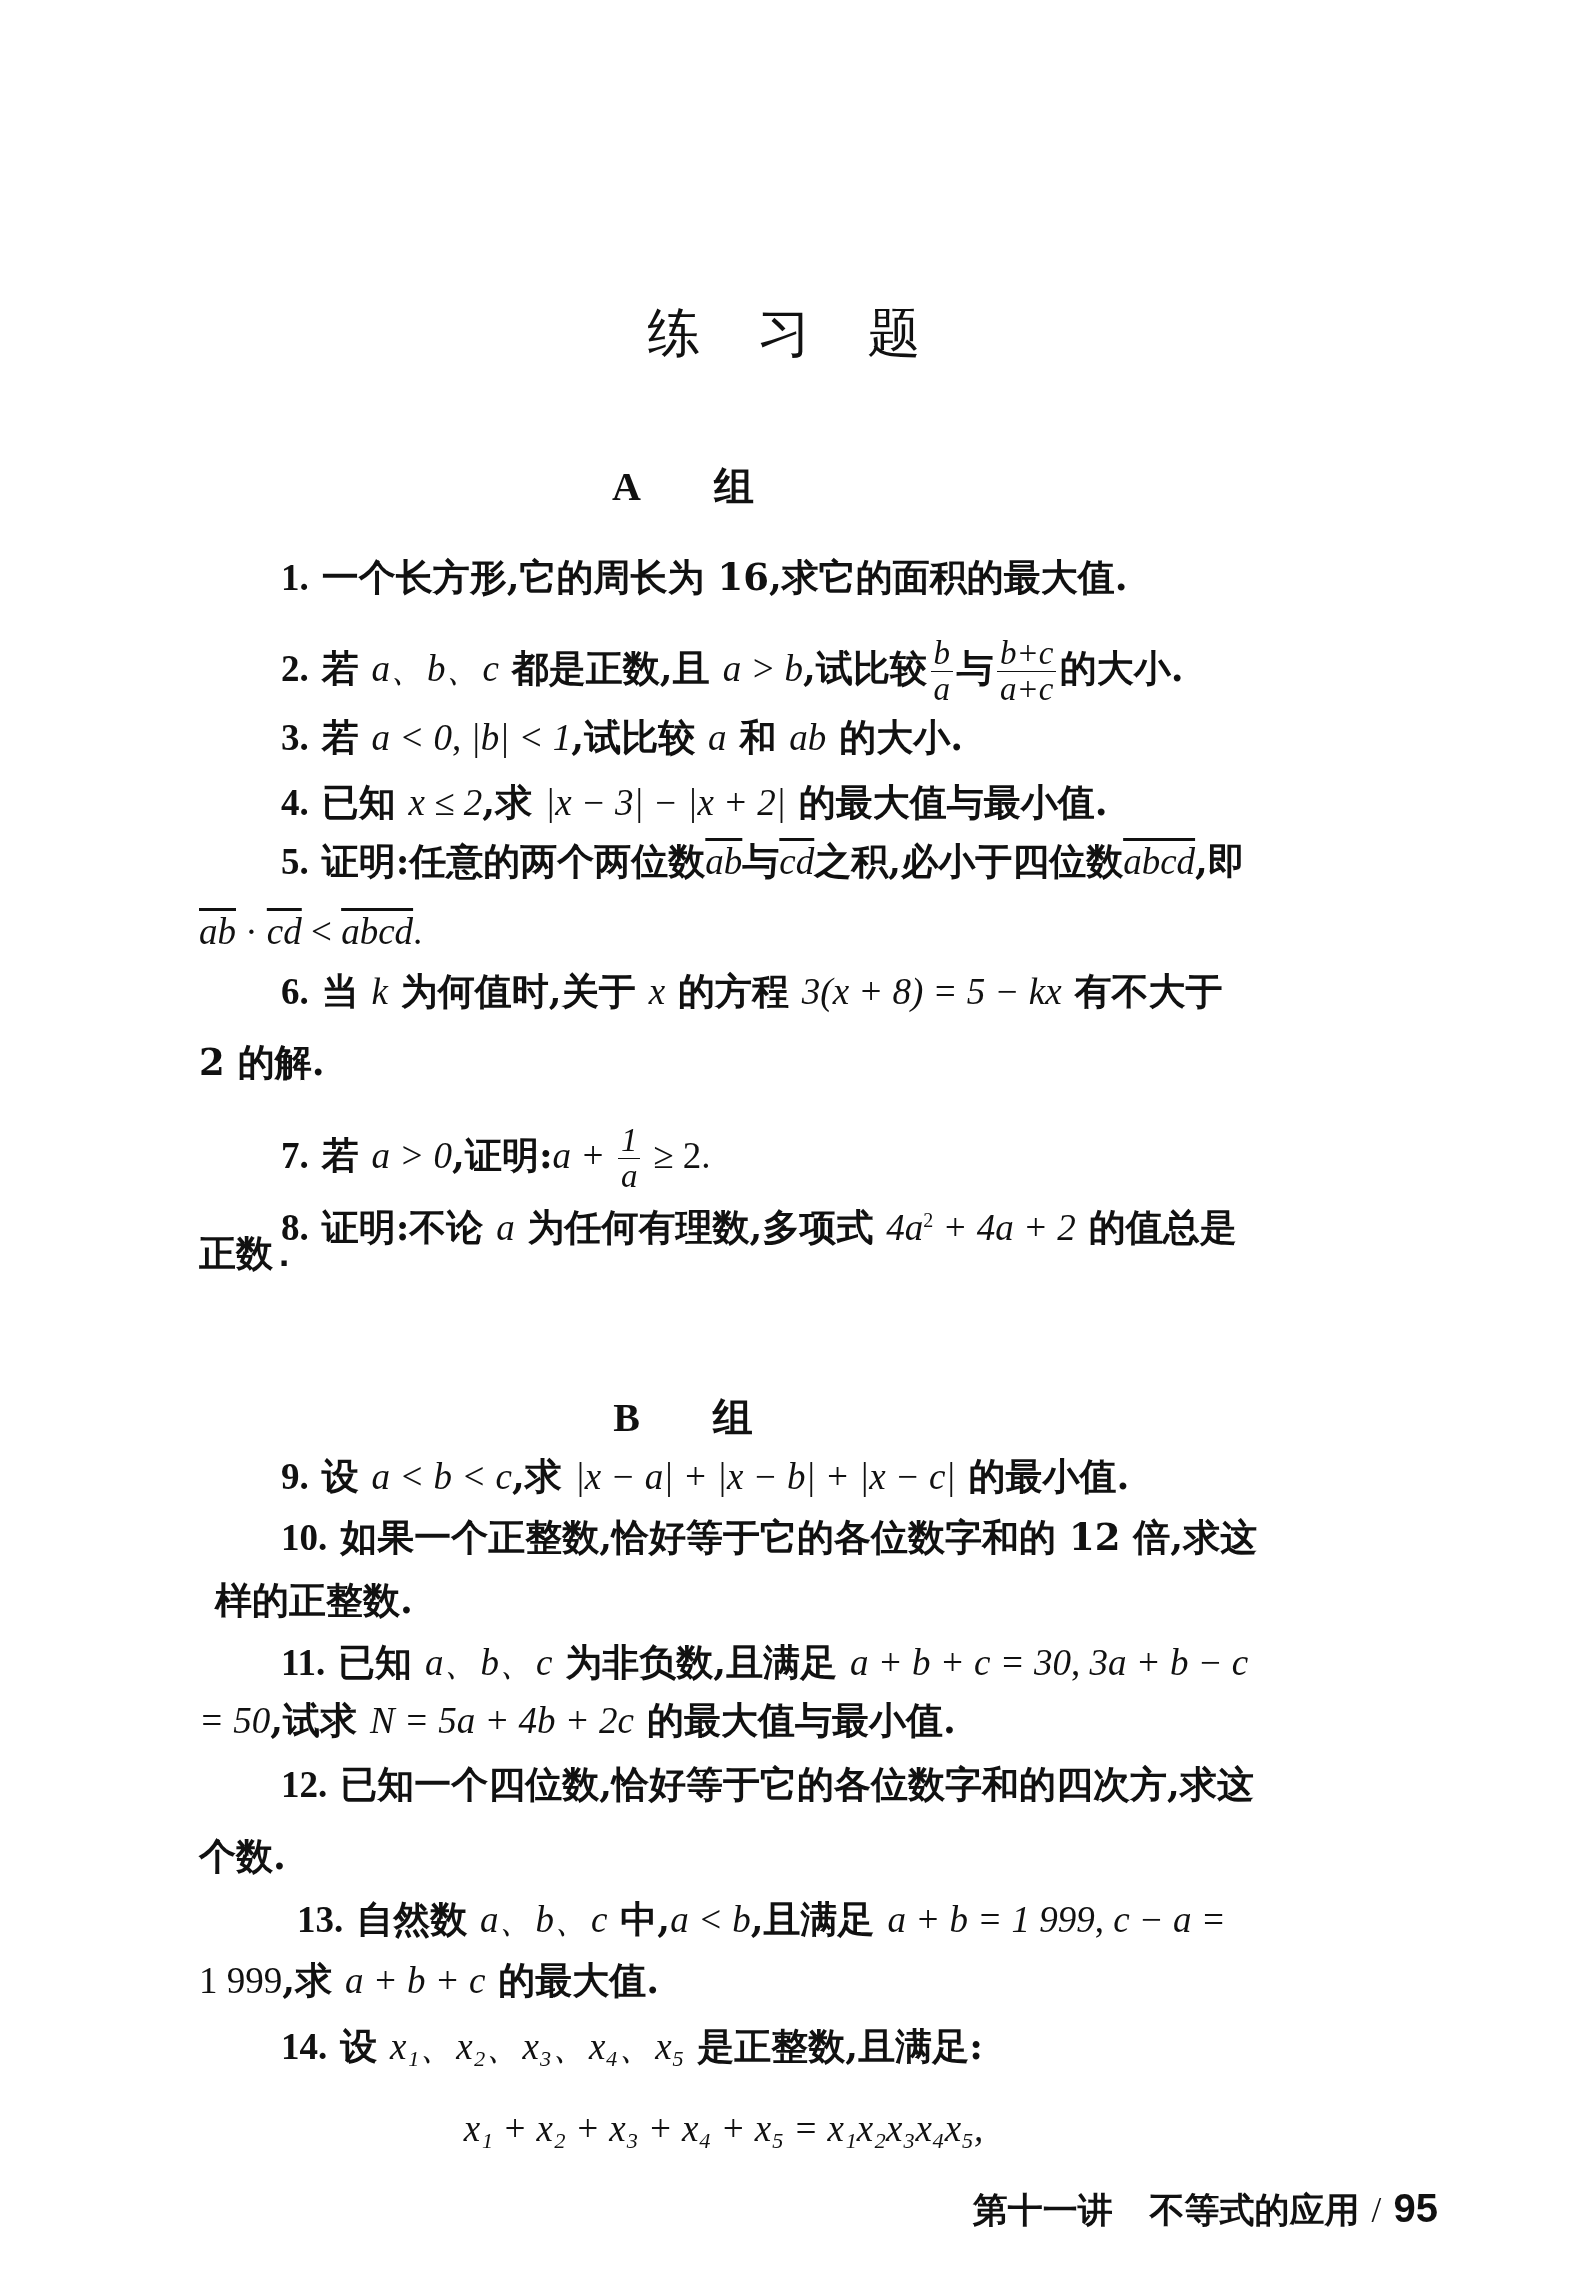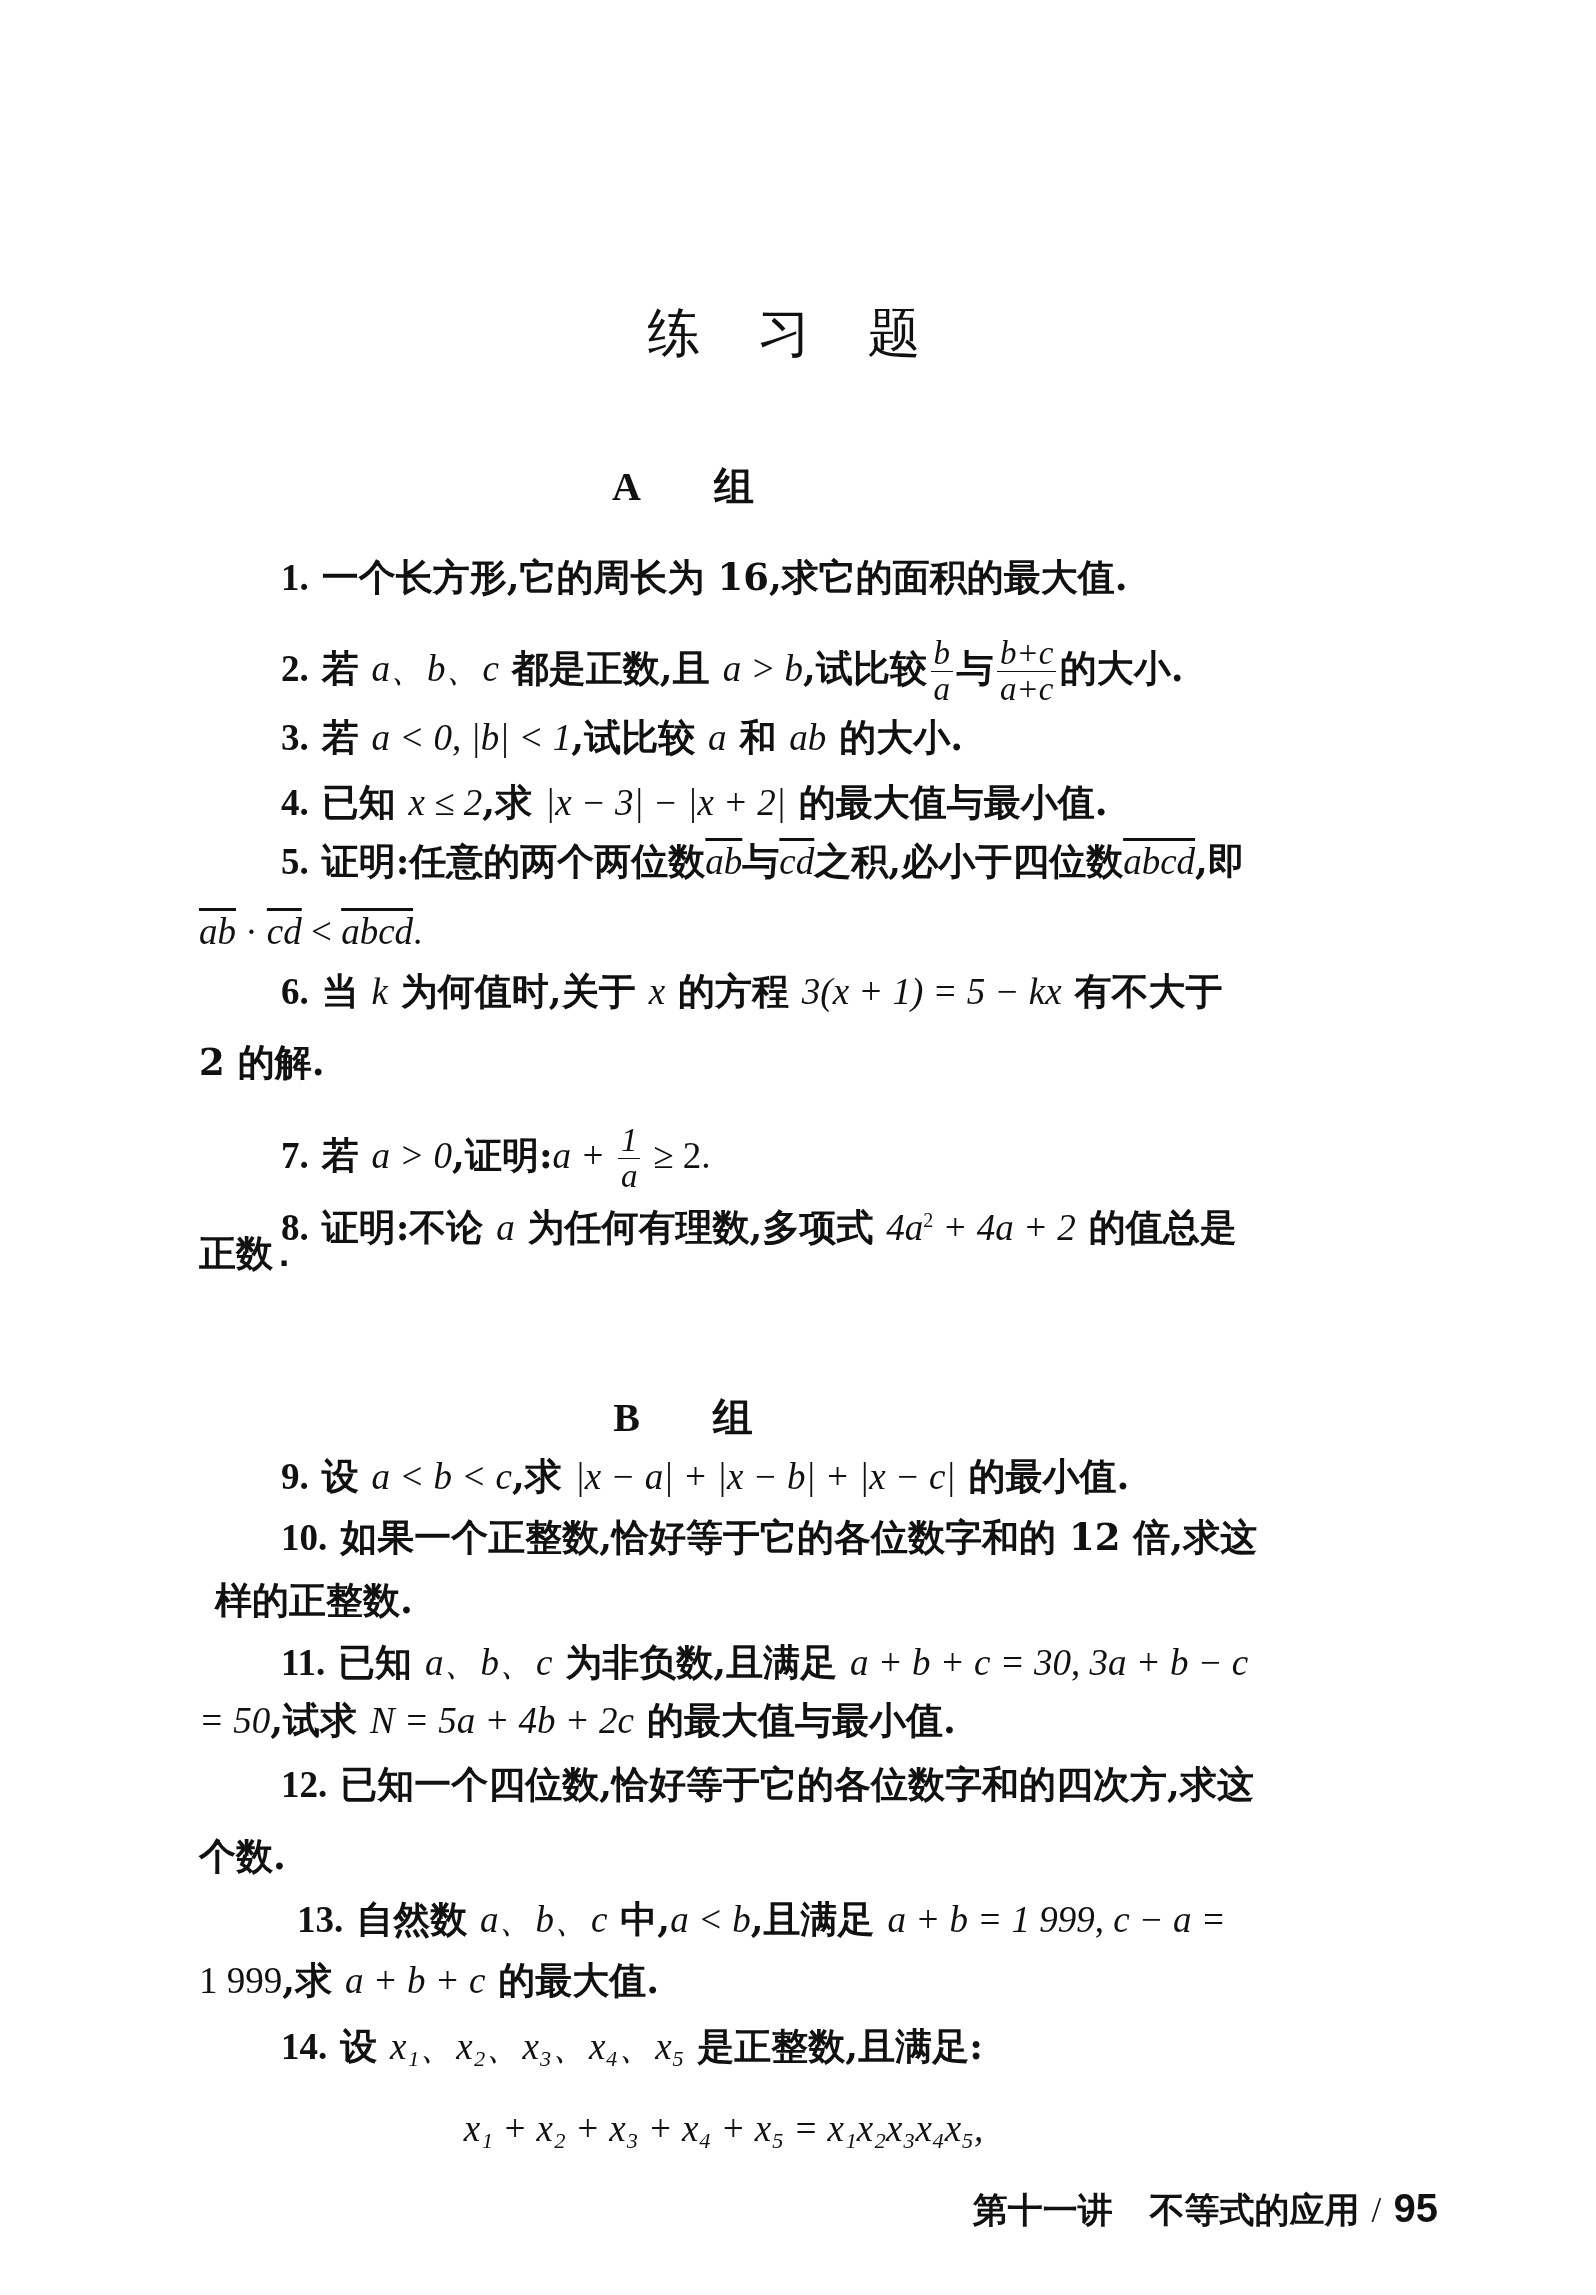--- a/index.html
+++ b/index.html
@@ -53,21 +53,21 @@
 <div class="abs line" style="left:281px; top:837px;">
   <span class="num">5.</span>
   <span>证明:任意的两个两位数</span><span class="math ov">ab</span><span>与</span><span class="math ov">cd</span><span>之积,必小于四位数</span><span class="math ov">abcd</span><span>,即</span>
 </div>
 <div class="abs line" style="left:199px; top:907px;">
   <span class="math ov">ab</span><span class="rm"> · </span><span class="math ov">cd</span><span class="rm"> &lt; </span><span class="math ov">abcd</span><span class="rm">.</span>
 </div>
 
 <div class="abs line" style="left:281px; top:967px;">
   <span class="num">6.</span>
-  <span>当 </span><span class="math">k</span><span> 为何值时,关于 </span><span class="math">x</span><span> 的方程 </span><span class="math">3(x + 1) = 5 − kx</span><span> 有不大于</span>
+  <span>当 </span><span class="math">k</span><span> 为何值时,关于 </span><span class="math">x</span><span> 的方程 </span><span class="math">3(x + 8) = 5 − kx</span><span> 有不大于</span>
 </div>
 <div class="abs line" style="left:199px; top:1038px;">2 的解.</div>
 
 <div class="abs line" style="left:281px; top:1111px; line-height:73px;margin-top:8px;">
   <span class="num">7.</span>
   <span>若 </span><span class="math">a &gt; 0</span><span>,证明:</span><span class="math">a + </span><span class="frac"><span class="n">1</span><span class="d">a</span></span><span class="rm"> ≥ 2.</span>
 </div>
 
 <div class="abs line" style="left:281px; top:1196px;">
   <span class="num">8.</span>

